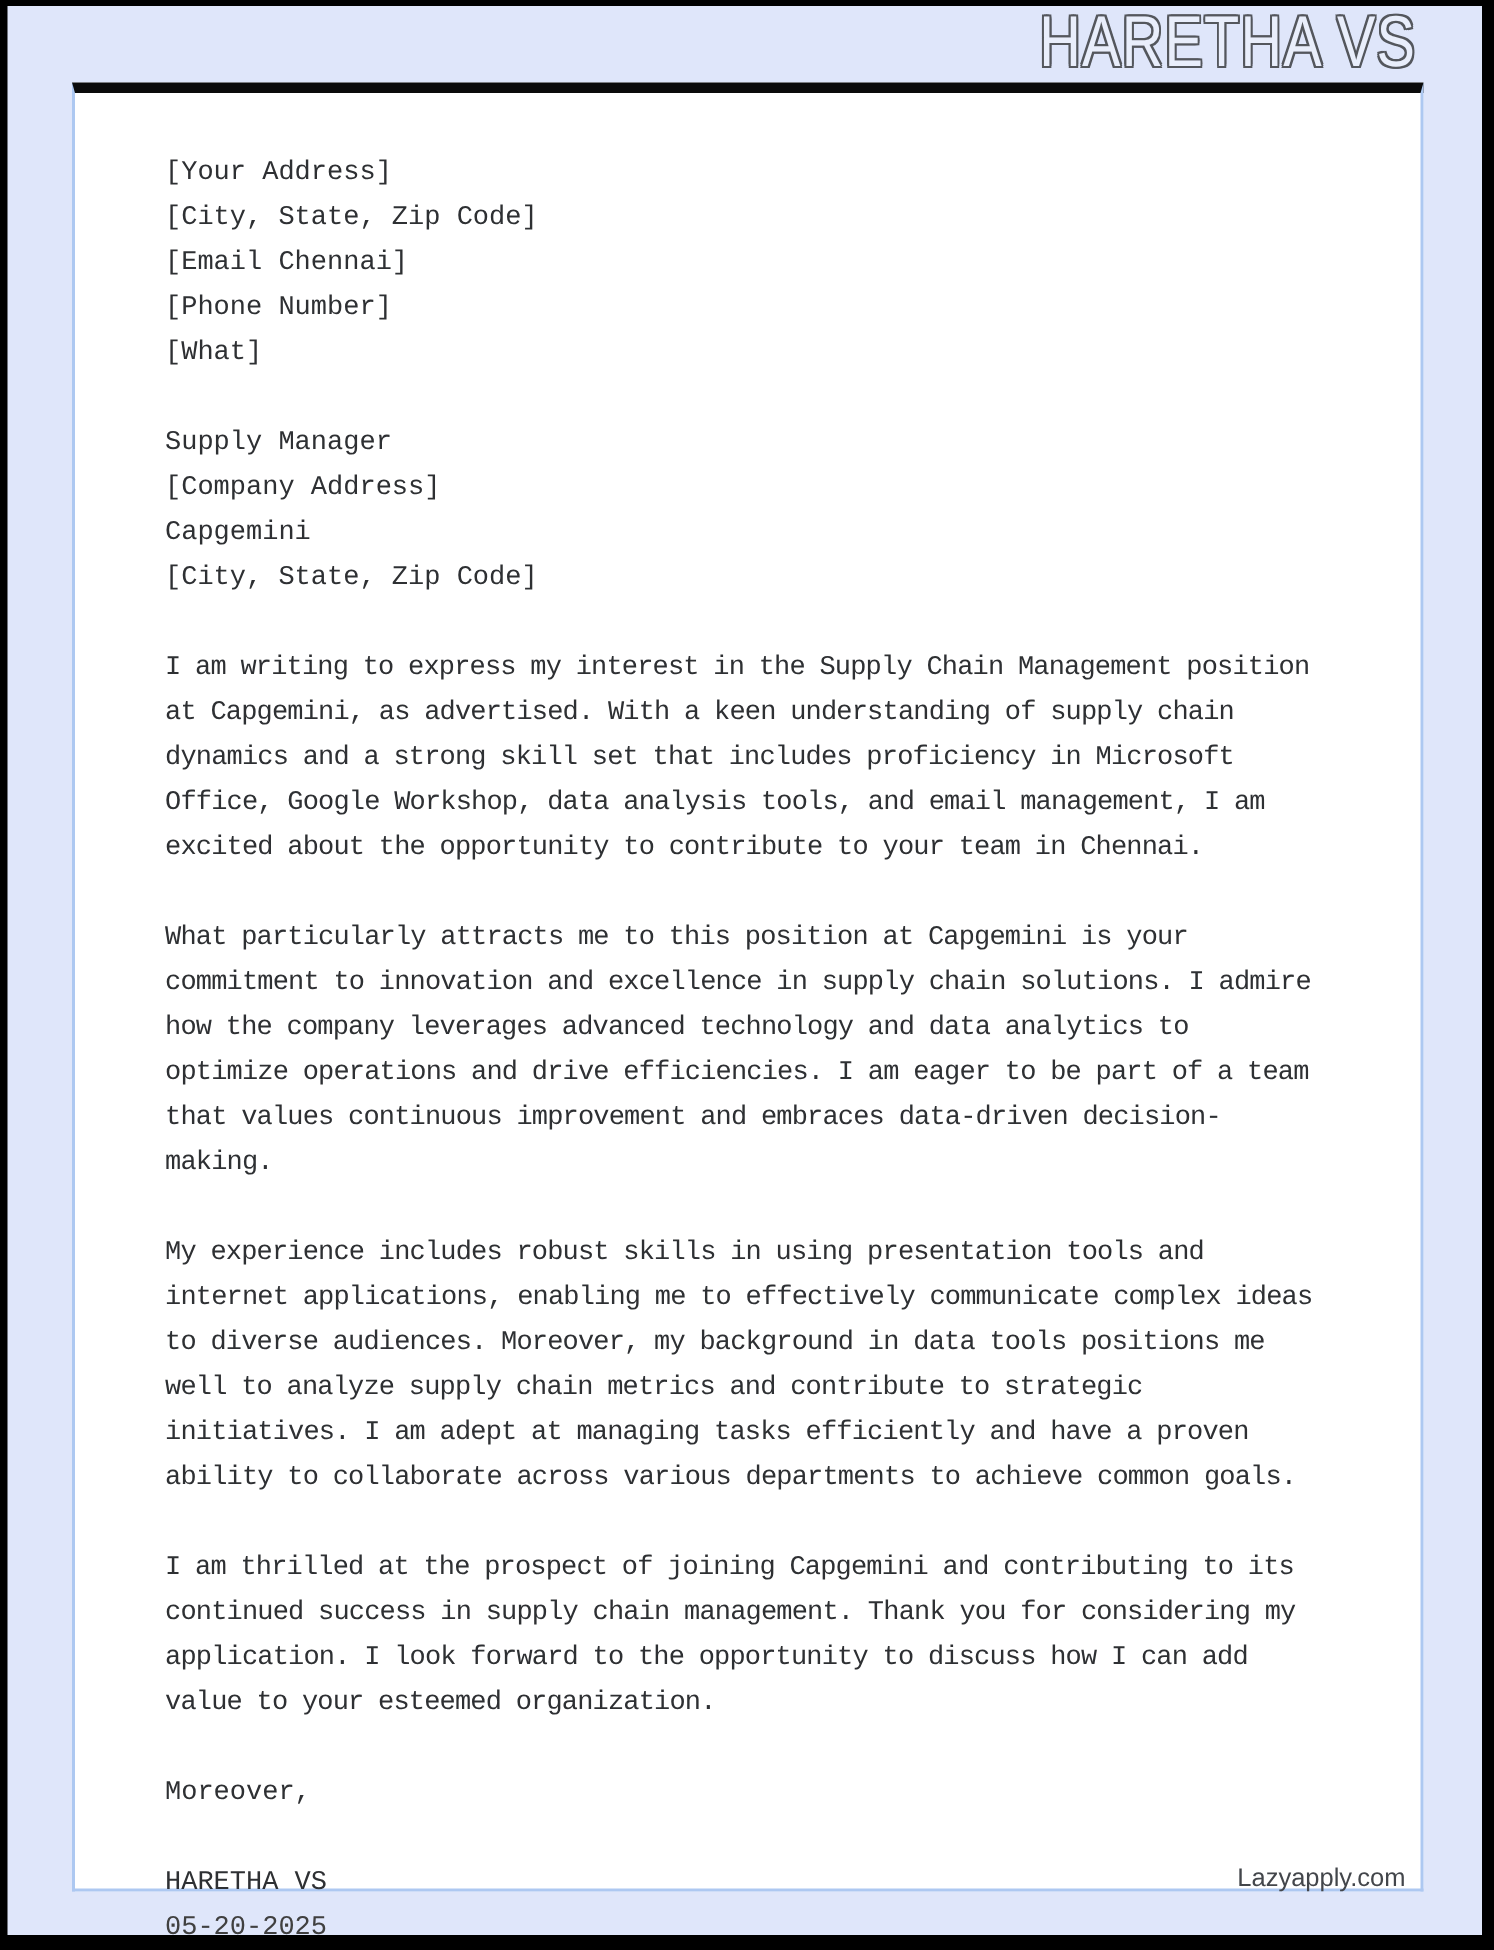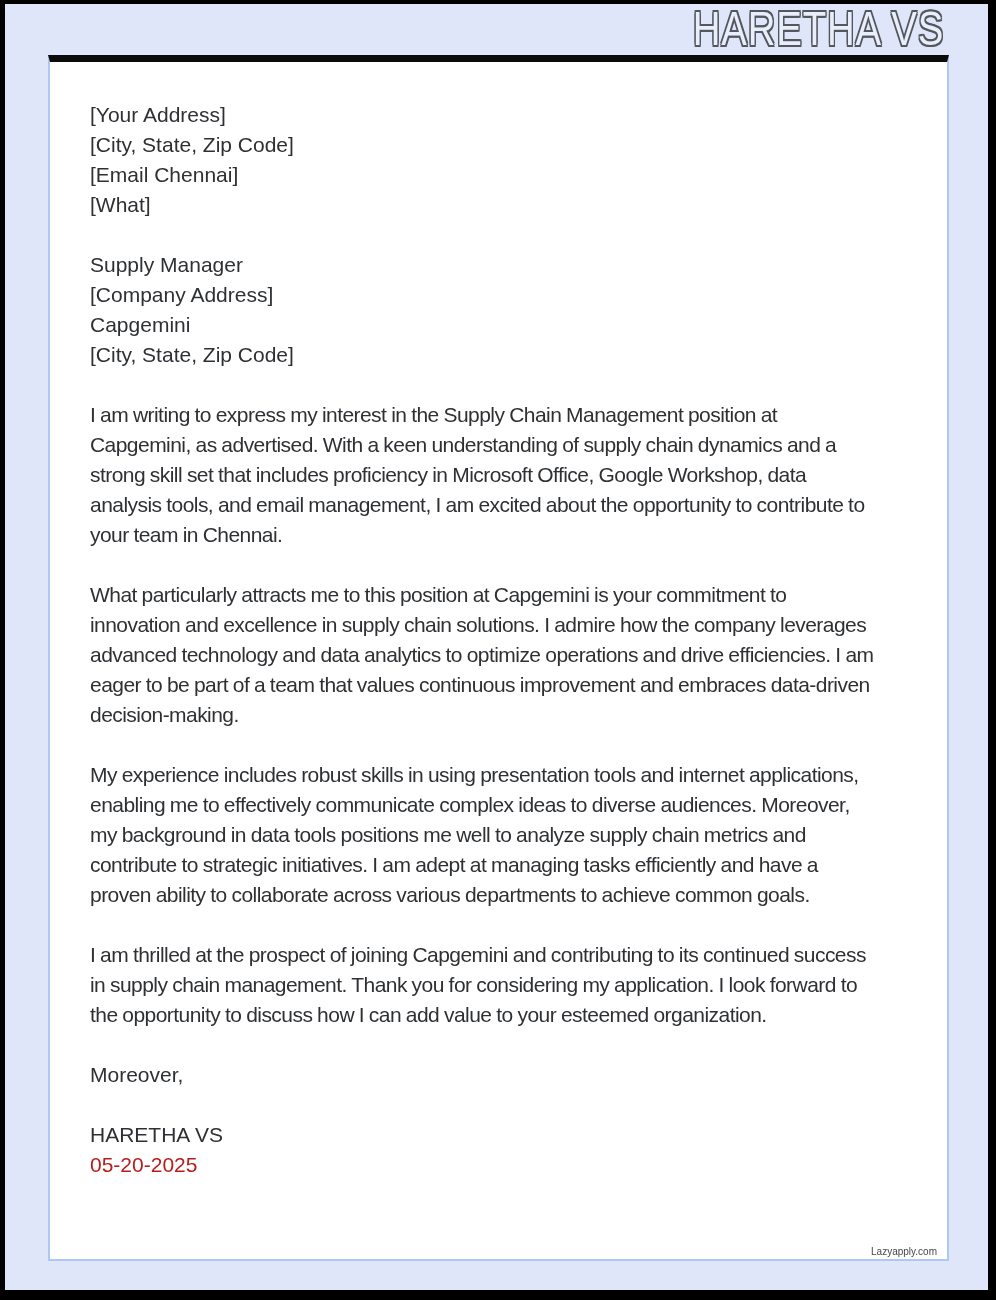--- a/index.html
+++ b/index.html
@@ -49,65 +49,67 @@
     width: 901px;
     height: 1206px;
     box-sizing: border-box;
     background: #ffffff;
     border: 2px solid #adc8f1;
     border-top: 7px solid #0b0b0b;
     overflow: visible;
   }
   .letter-content {
     position: absolute;
-    left: 40px;
+    left: 60px;
     right: 50px;
     top: 38px;
     color: #2e3033;
-    font-size: 21px;
+    font-size: 18px;
     line-height: 30px;
+    font-family: Liberation Mono, monospace;
   }
   .block { margin: 0 0 30px 0; }
   .line { height: 30px; }
   .para {
     margin: 0 16px 30px 0;
     letter-spacing: -0.55px;
     word-spacing: -0.5px;
     max-width: 800px;
   }
   .signature-name { height: 30px; margin: 0; }
   .footer-date {
     height: 30px;
     margin: 0;
-    color: #b91c1c;
+    color: #404040;
   }
   .watermark {
     position: absolute;
     right: 10px;
     bottom: -2px;
-    font-size: 10px;
+    font-size: 17px;
     line-height: 18px;
     color: #43464b;
   }
 </style>
 </head>
 <body>
 
 <div class="frame">
 
   <div class="header-name">HARETHA VS</div>
 
   <div class="document">
 
     <div class="letter-content">
 
       <div class="block">
         <div class="line">[Your Address]</div>
         <div class="line">[City, State, Zip Code]</div>
         <div class="line">[Email Chennai]</div>
+        <div class="line">[Phone Number]</div>
         <div class="line">[What]</div>
       </div>
 
       <div class="block">
         <div class="line">Supply Manager</div>
         <div class="line">[Company Address]</div>
         <div class="line">Capgemini</div>
         <div class="line">[City, State, Zip Code]</div>
       </div>
 

